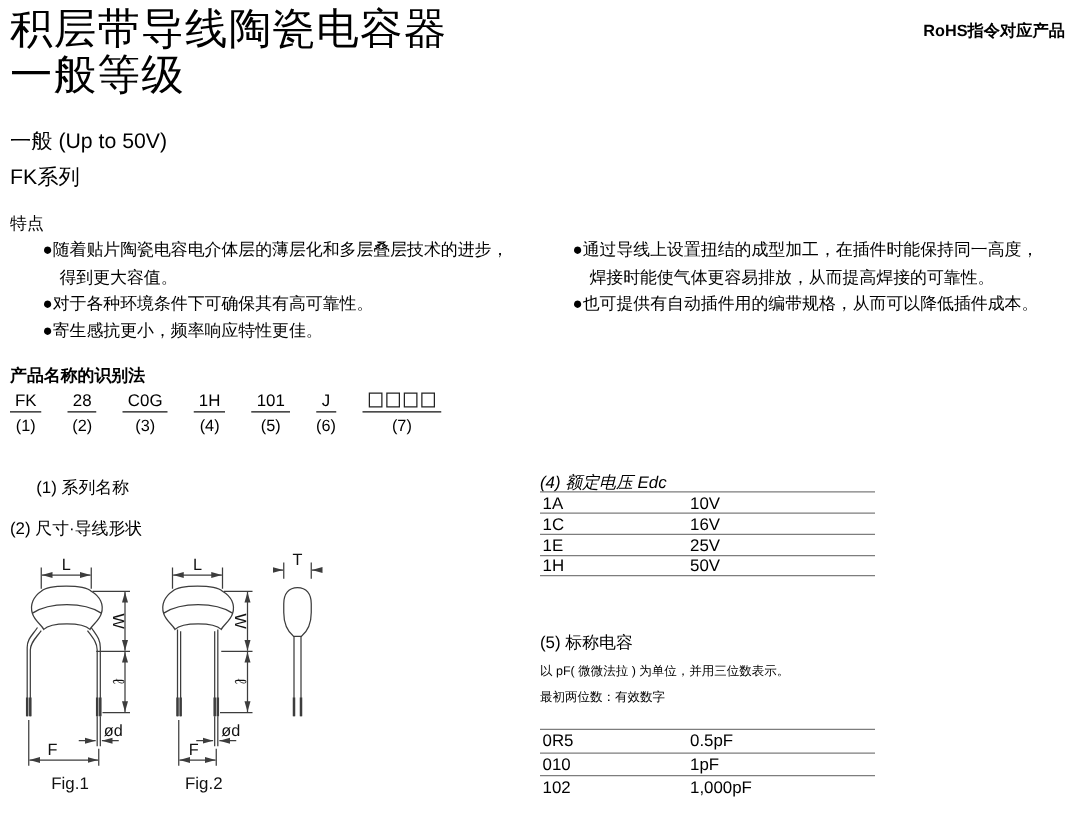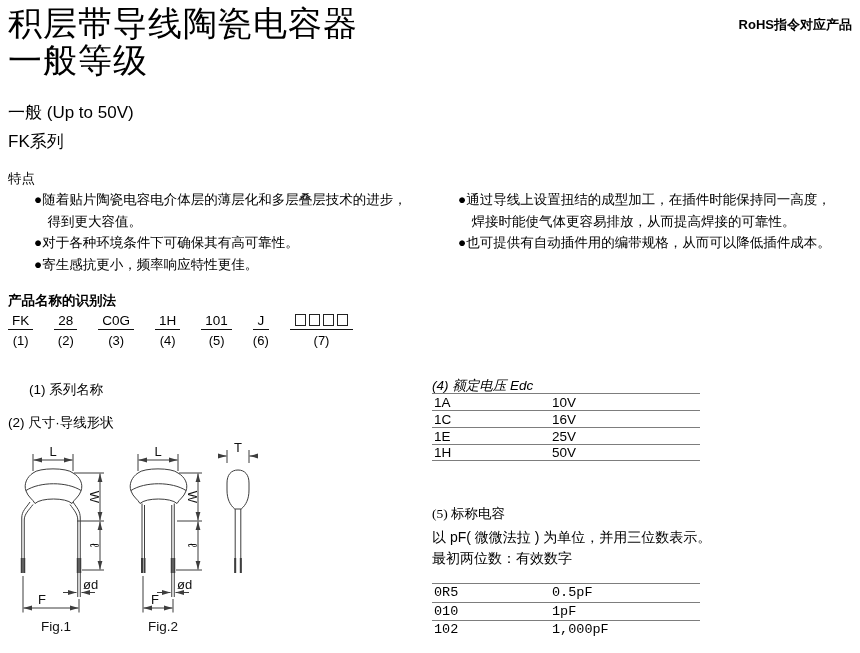--- a/index.html
+++ b/index.html
@@ -22,32 +22,32 @@
   #pn-row { left:8px; top:311px; display:flex; align-items:flex-start; gap:21px; }
   .pn-seg { text-align:center; font-size:13px; }
   .pn-code { display:flex; align-items:center; justify-content:center; height:19px;
              padding:0 4px; border-bottom:1.5px solid #111; font-size:13.5px; }
   .pn-lbl { padding-top:3px; }
   .bx { display:inline-block; width:11.5px; height:11.5px; border:1.3px solid #222; margin:0 1.2px; }
   .sec { font-size:13.5px; }
   #sec1 { left:8px; top:381px;margin-left:21px; }
   #sec2 { left:8px; top:414px; }
   #sec4 { left:432px; top:377px;font-style:italic; }
-  #sec5 { left:432px; top:505px;font-family:Liberation Serif, serif; }
+  #sec5 { left:432px; top:505px; }
   #fig  { left:10px; top:440px; }
   .dtable { width:268px; }
   #vtable { left:432px; top:393px; }
   #ctable { left:432px; top:583px; }
   .trow { display:flex; align-items:center; border-top:1px solid #7d7d7d; font-size:13.5px; }
   #vtable .trow { height:17px; }
   #vtable .trow:last-child { border-bottom:1px solid #7d7d7d; }
-  #ctable .trow { height:18.5px;font-family:Liberation Mono, monospace; }
+  #ctable .trow { height:18.5px; }
   .c1 { width:120px; padding-left:2px; }
   .c2 { flex:1; }
-  #cdesc { left:432px; top:527px; font-size:14px; line-height:21px; }
+  #cdesc { left:432px; top:527px; font-size:10px; line-height:21px; }
   #unit { left:384px; top:632px; font-size:13px;margin-top:24px; }
   .fig-text { font-size:13px; fill:#111; }
   .fig-cap { font-size:13.5px; fill:#111; }
 </style>
 </head>
 <body>
 
 <div id="page">
 
   <div id="title" class="abs">

